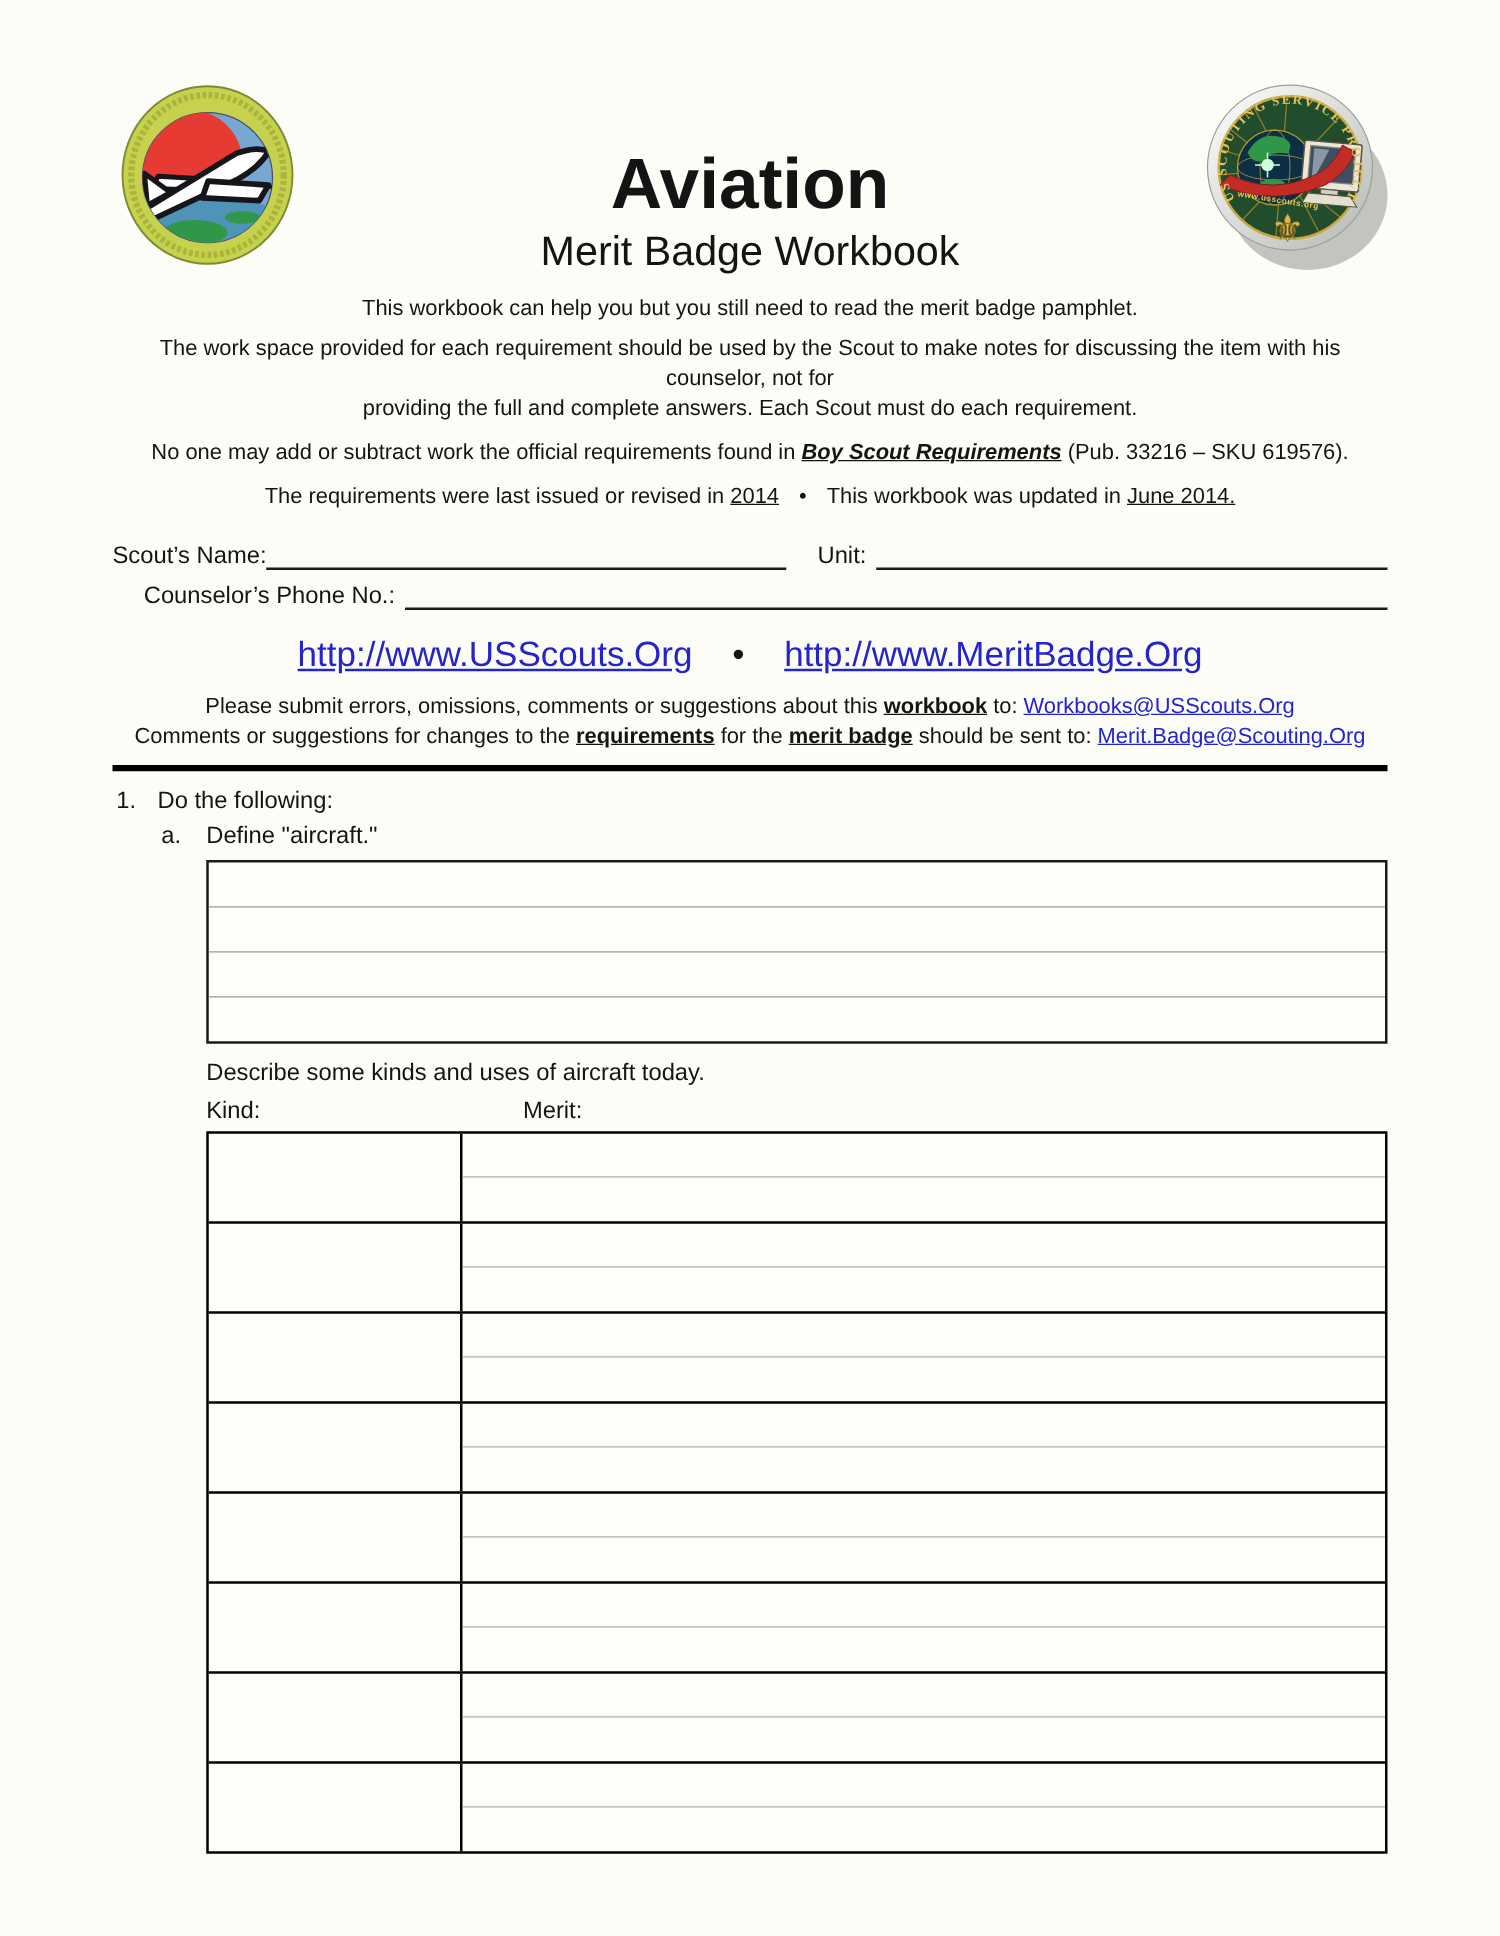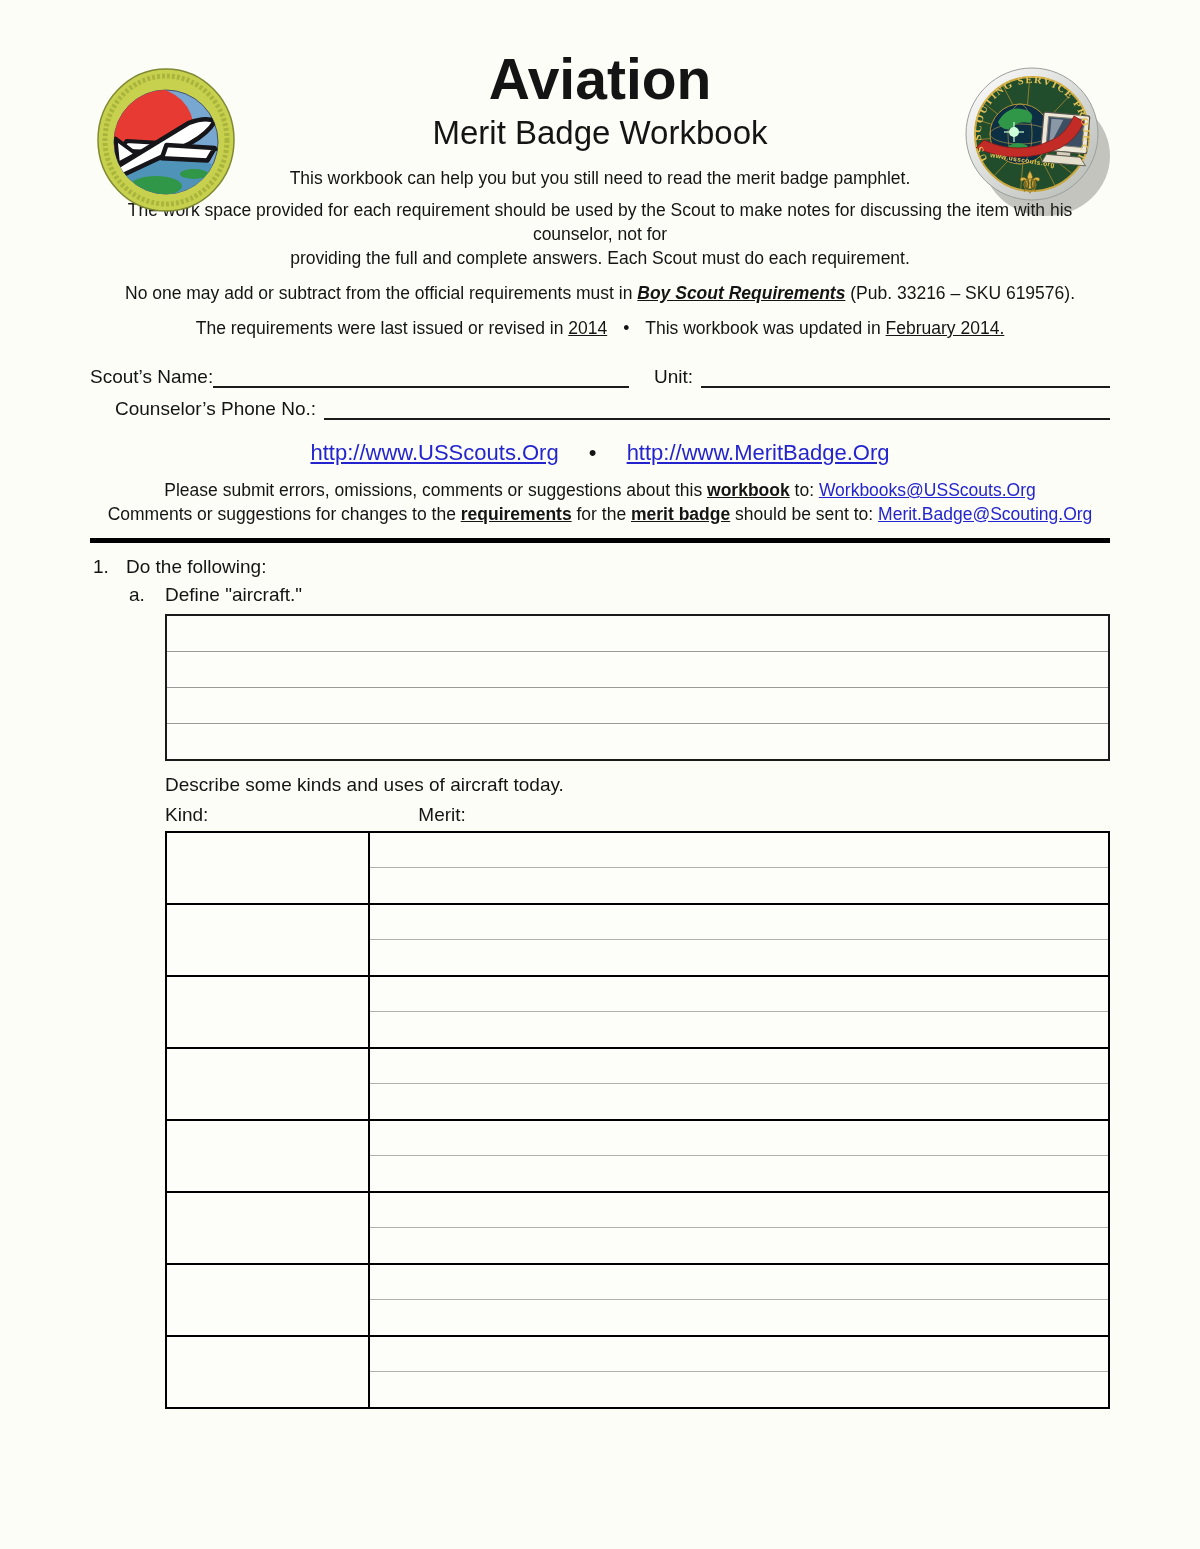--- a/index.html
+++ b/index.html
@@ -5,21 +5,21 @@
   html,body{margin:0;padding:0;background:#e9e9e9;}
   .page{position:relative;width:1200px;height:1549px;background:#fdfdf7;
         font-family:"Liberation Sans",sans-serif;color:#141414;margin:0 auto;overflow:hidden;}
   .content{padding:0 90px;}
 
   
   .badge-left{position:absolute;left:96px;top:64px;}
   .badge-right{position:absolute;left:960px;top:60px;}
 
   
-  .title{text-align:center;font-size:57px;font-weight:bold;line-height:62px;padding-top:48px;}
+  .title{text-align:center;font-size:57px;font-weight:bold;line-height:62px;padding-top:116px;}
   .subtitle{text-align:center;font-size:33px;line-height:40px;margin-top:3px;}
   .note{text-align:center;font-size:17.5px;line-height:24px;margin:0;}
   .n1{margin-top:13px;}
   .n2{margin-top:8px;}
   .n3{margin-top:11px;}
   .n4{margin-top:11px;}
   .bsr{font-weight:bold;font-style:italic;text-decoration:underline;}
   .u{text-decoration:underline;}
   .b{font-weight:bold;}
   .rev-bullet{display:inline-block;margin:0 16px;}
@@ -27,21 +27,21 @@
   
   .form-row{display:flex;height:32px;align-items:flex-end;font-size:19px;}
   .fr1{margin-top:16px;}
   .half-left{width:539px;display:flex;align-items:flex-end;}
   .half-right{flex:1;margin-left:25px;display:flex;align-items:flex-end;}
   .flabel{white-space:nowrap;}
   .fline{flex:1;border-bottom:2px solid #1b1b1b;height:24px;}
   .gap8{width:8px;}
 
   
-  .links-row{text-align:center;font-size:22px;margin-top:20px;}
+  .links-row{text-align:center;font-size:28px;margin-top:20px;}
   .link{color:#2424cf;text-decoration:underline;cursor:pointer;}
   .links-bullet{display:inline-block;margin:0 24px;color:#141414;}
   .feedback{text-align:center;font-size:17.5px;line-height:23.5px;margin-top:13px;}
 
   .rule{height:4.5px;background:#000;margin-top:12px;}
 
   
   .req-row{display:flex;font-size:19px;line-height:24px;margin-top:12px;}
   .req-num{width:33px;padding-left:3px;}
   .item-row{display:flex;font-size:19px;line-height:24px;margin-top:4px;padding-left:39px;}
@@ -145,22 +145,22 @@
       </text>
     </svg>
   </div>
 
   <div class="content">
     <div class="title">Aviation</div>
     <div class="subtitle">Merit Badge Workbook</div>
 
     <p class="note n1">This workbook can help you but you still need to read the merit badge pamphlet.</p>
     <p class="note n2"><span>The work space provided for each requirement should be used by the Scout to make notes for discussing the item with his counselor, not for</span><br><span>providing the full and complete answers. Each Scout must do each requirement.</span></p>
-    <p class="note n3"><span>No one may add or subtract from the official requirements must in </span><span class="bsr">Boy Scout Requirements</span><span> (Pub.  33216 – SKU 619576).</span></p>
-    <p class="note n4"><span>The requirements were last issued or revised in </span><span class="u">2014</span><span class="rev-bullet">•</span><span>This workbook was updated in </span><span class="u">February 2014.</span></p>
+    <p class="note n3"><span>No one may add or subtract work the official requirements found in </span><span class="bsr">Boy Scout Requirements</span><span> (Pub.  33216 – SKU 619576).</span></p>
+    <p class="note n4"><span>The requirements were last issued or revised in </span><span class="u">2014</span><span class="rev-bullet">•</span><span>This workbook was updated in </span><span class="u">June 2014.</span></p>
 
     <div class="form-row fr1">
       <div class="half-left">
         <span class="flabel">Scout’s Name:</span>
         <span class="fline"></span>
       </div>
       <div class="half-right">
         <span class="flabel">Unit:</span>
         <span class="gap8"></span>
         <span class="fline"></span>

